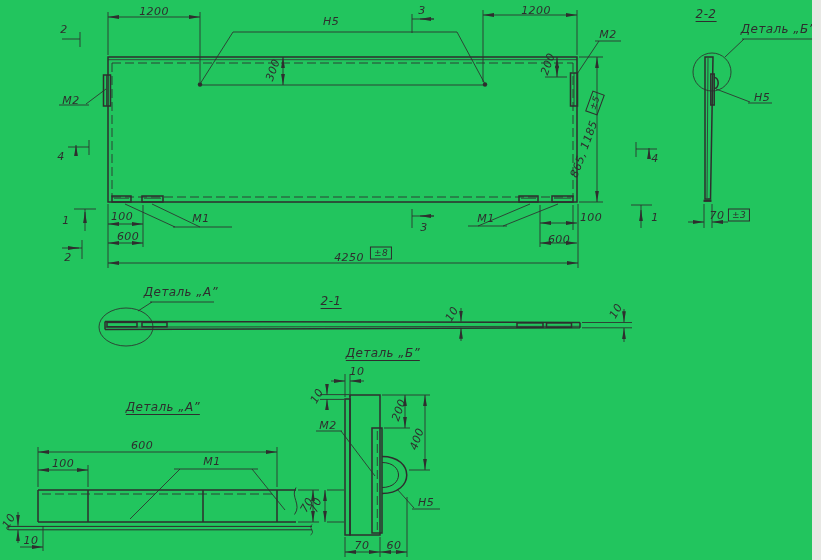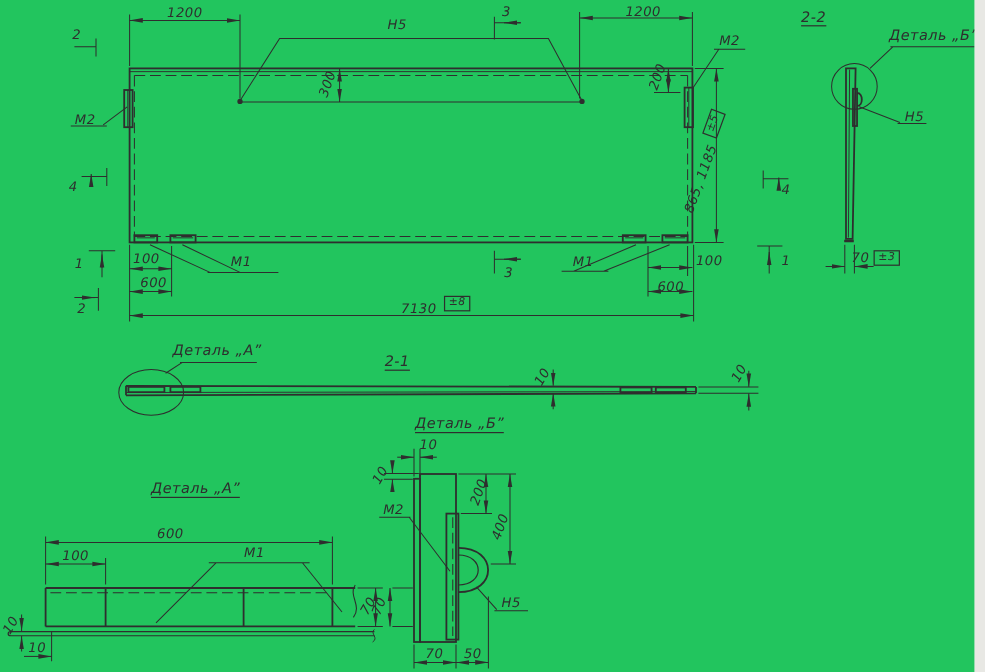--- a/index.html
+++ b/index.html
@@ -181,24 +181,24 @@
 <span class="lbl" style="left:66px;top:220px">1</span>
 <span class="lbl" style="left:655px;top:217px">1</span>
 <span class="lbl" style="left:201px;top:218px">М1</span>
 <span class="lbl" style="left:486px;top:218px">М1</span>
 <span class="lbl" style="left:424px;top:227px">3</span>
 <span class="lbl" style="left:122px;top:216px">100</span>
 <span class="lbl" style="left:591px;top:217px">100</span>
 <span class="lbl" style="left:128px;top:236px">600</span>
 <span class="lbl" style="left:559px;top:239px">600</span>
 <span class="lbl" style="left:68px;top:257px">2</span>
-<span class="lbl" style="left:349px;top:257px">7130</span>
+<span class="lbl" style="left:349px;top:257px">4250</span>
 <span class="lbl box" style="left:381px;top:253px">±8</span>
 
-<span class="lbl big tt" style="left:678px;top:15px">2-2</span>
+<span class="lbl big tt" style="left:706px;top:15px">2-2</span>
 <span class="lbl big" style="left:778px;top:29px">Деталь „Б”</span>
 <span class="lbl" style="left:762px;top:97px">Н5</span>
 <span class="lbl" style="left:717px;top:215px">70</span>
 <span class="lbl box" style="left:739px;top:215px">±3</span>
 
 <span class="lbl big" style="left:181px;top:292px">Деталь „А”</span>
 <span class="lbl big tt" style="left:331px;top:302px">2-1</span>
 <span class="lbl r60" style="left:452px;top:314px">10</span>
 <span class="lbl r60" style="left:616px;top:311px">10</span>
 
@@ -212,15 +212,15 @@
 
 <span class="lbl big tt" style="left:383px;top:354px">Деталь „Б”</span>
 <span class="lbl" style="left:357px;top:371px">10</span>
 <span class="lbl r60" style="left:317px;top:396px">10</span>
 <span class="lbl r70" style="left:399px;top:410px">200</span>
 <span class="lbl r70" style="left:417px;top:439px">400</span>
 <span class="lbl" style="left:328px;top:425px">М2</span>
 <span class="lbl" style="left:426px;top:502px">Н5</span>
 <span class="lbl r70" style="left:316px;top:505px">70</span>
 <span class="lbl" style="left:362px;top:545px">70</span>
-<span class="lbl" style="left:394px;top:545px">50</span>
+<span class="lbl" style="left:394px;top:545px">60</span>
 
 </div>
 
 </body></html>

